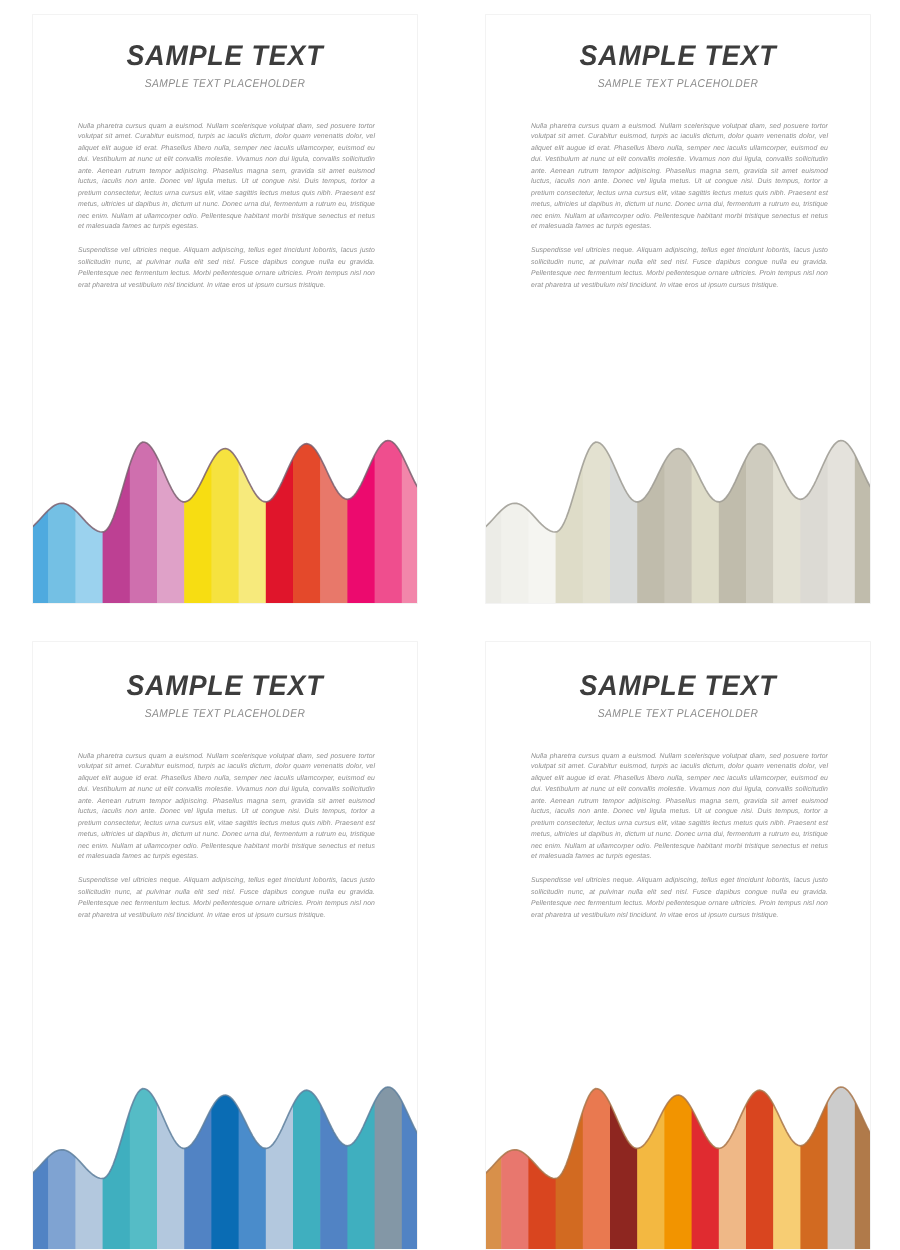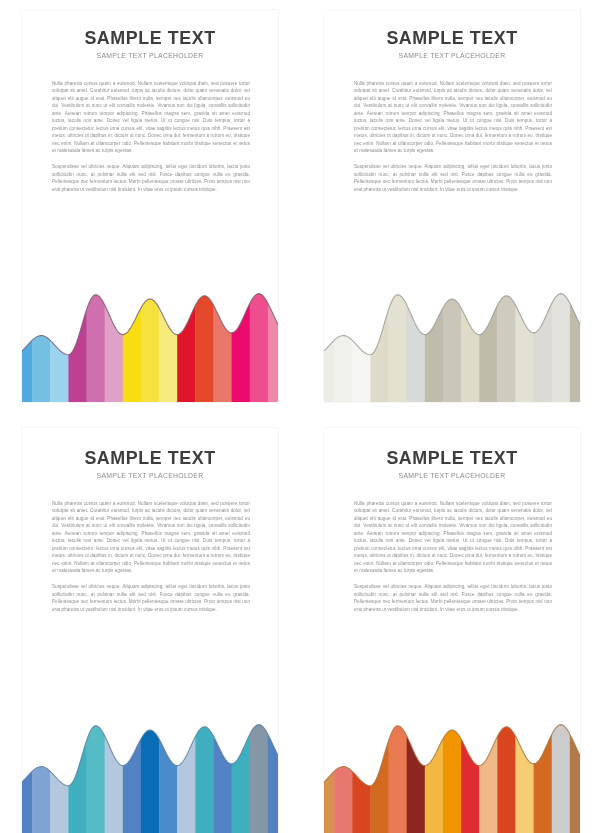--- a/index.html
+++ b/index.html
@@ -23,20 +23,21 @@
     display: grid;
     grid-template-columns: 300px 300px;
     grid-template-rows: 416px 417px;
   }
 
   .panel {
     position: relative;
     overflow: hidden;
     box-sizing: border-box;
     padding: 12px;
+    font-style: italic;
   }
 
   
   .sheet {
     position: absolute;
     left: 22px;
     top: 10px;
     width: 256px;
     height: 392px;
     background: #ffffff;

